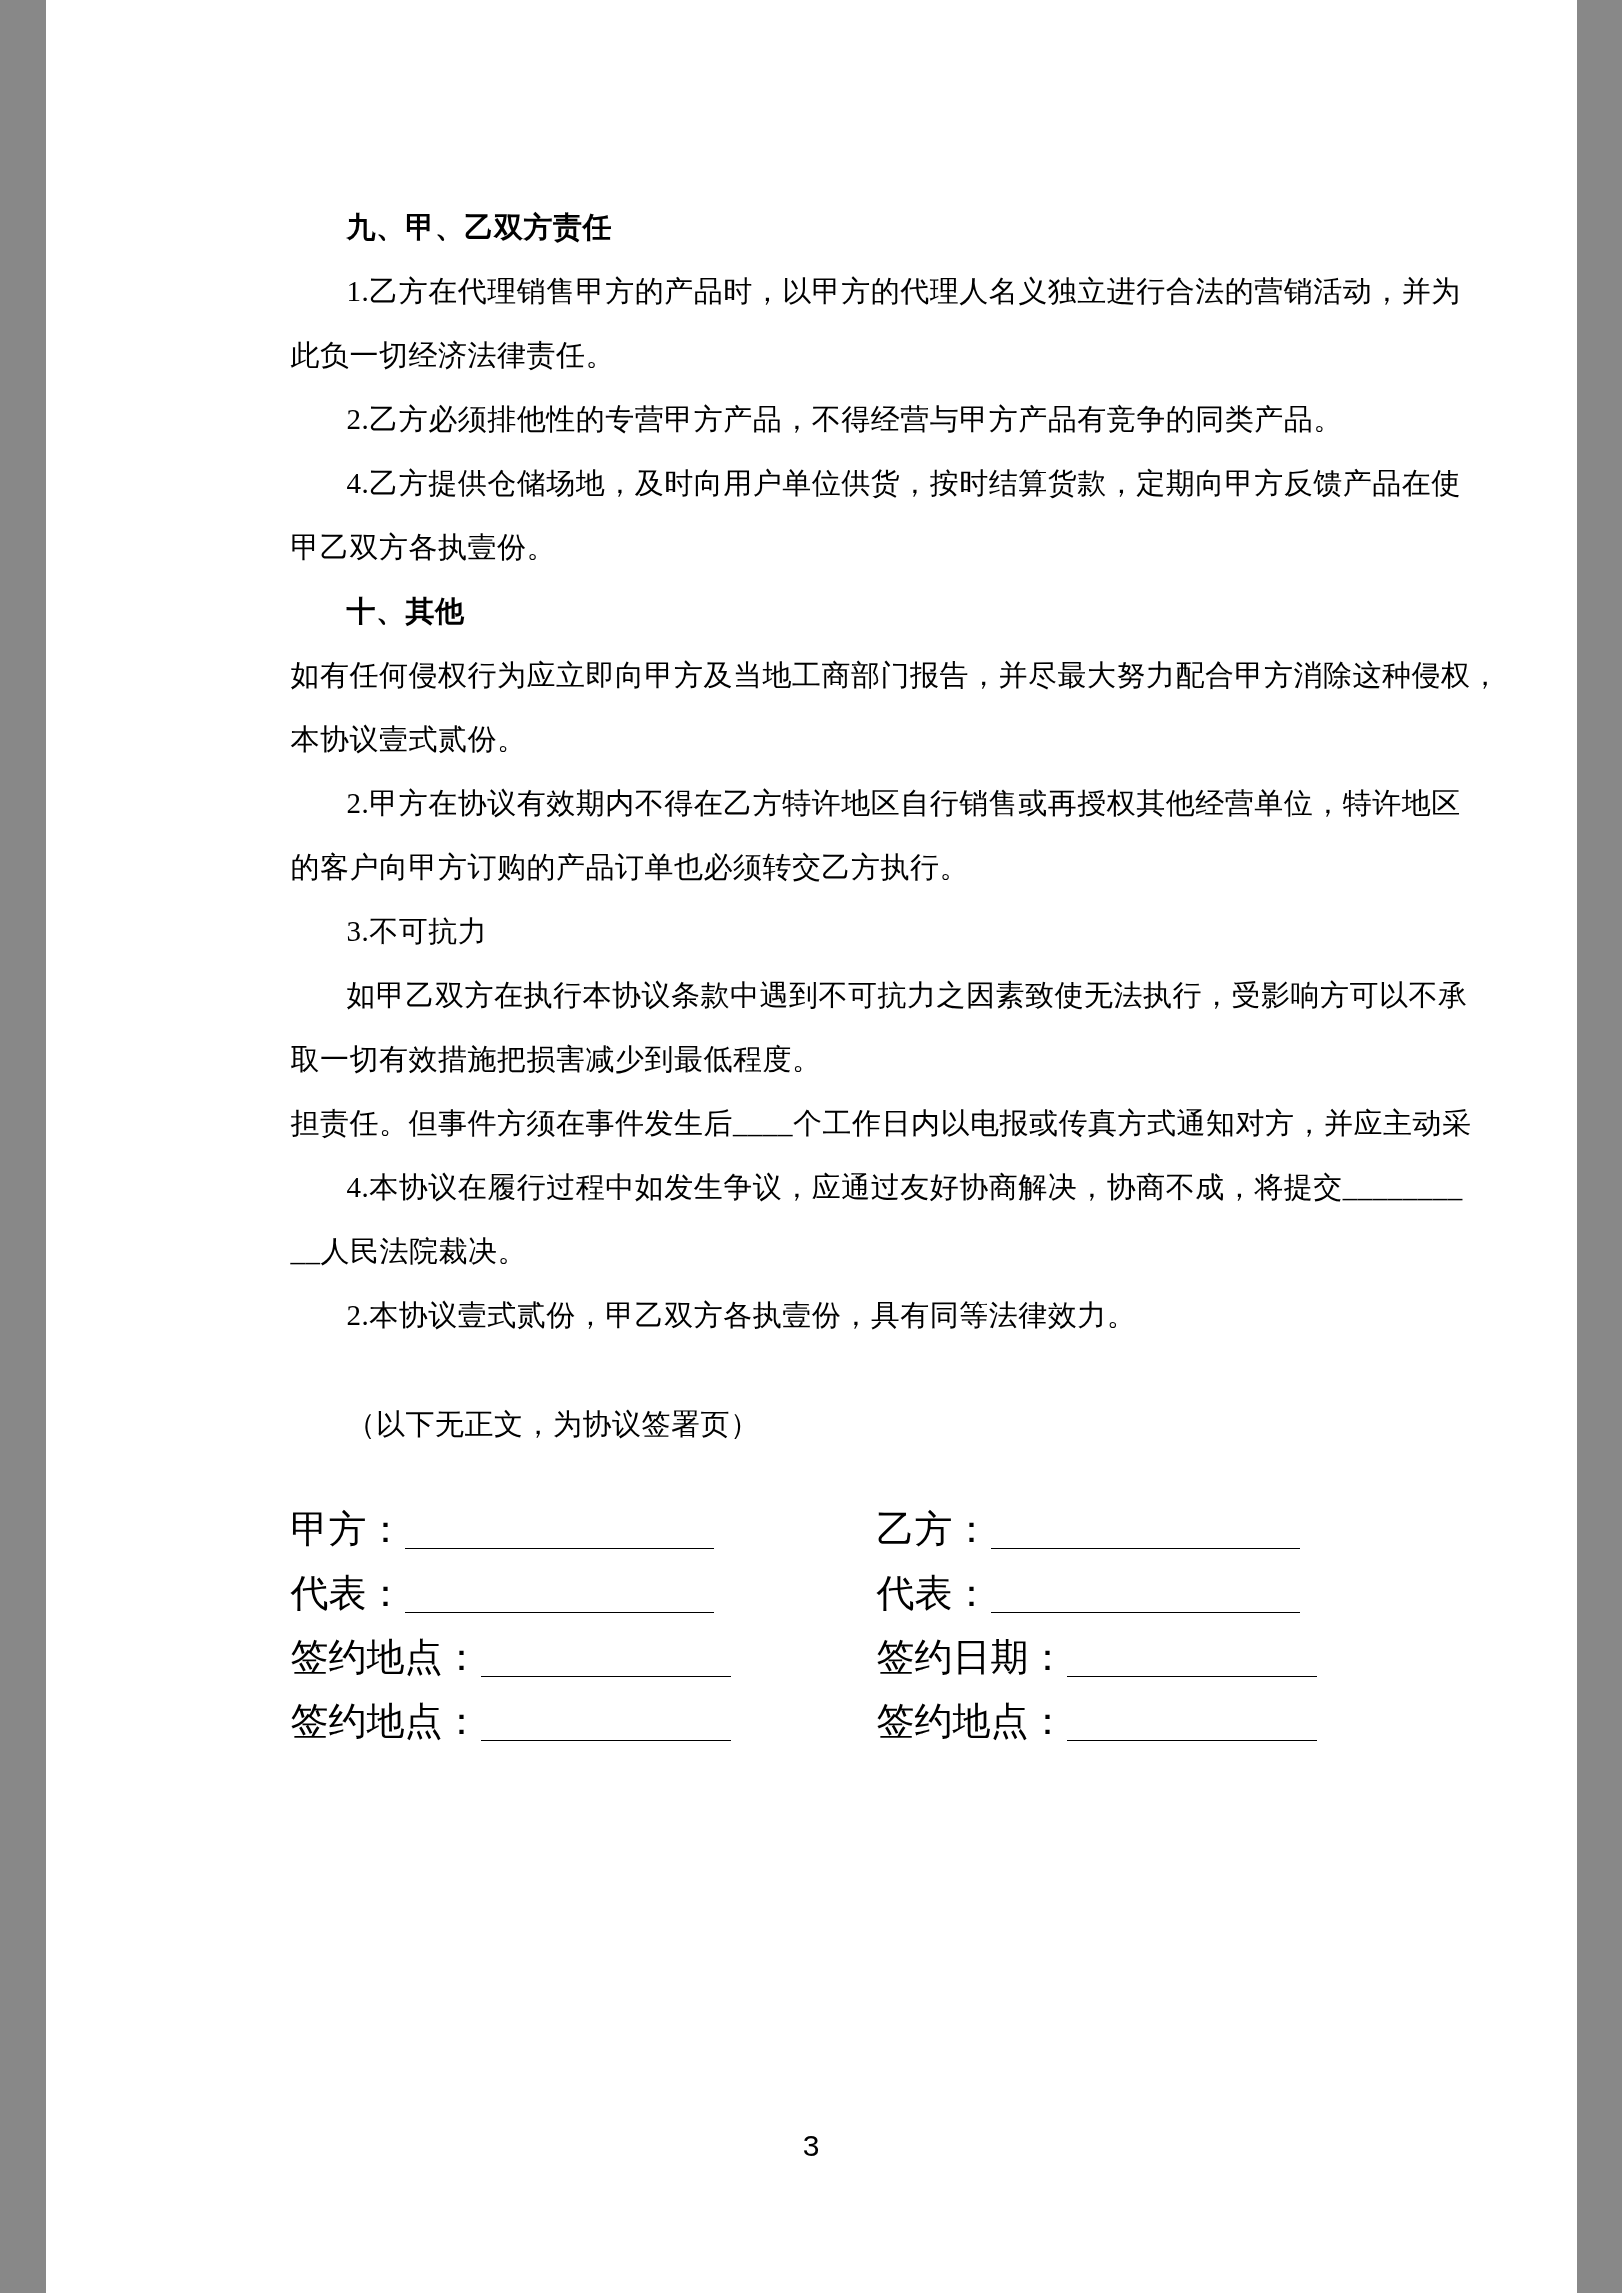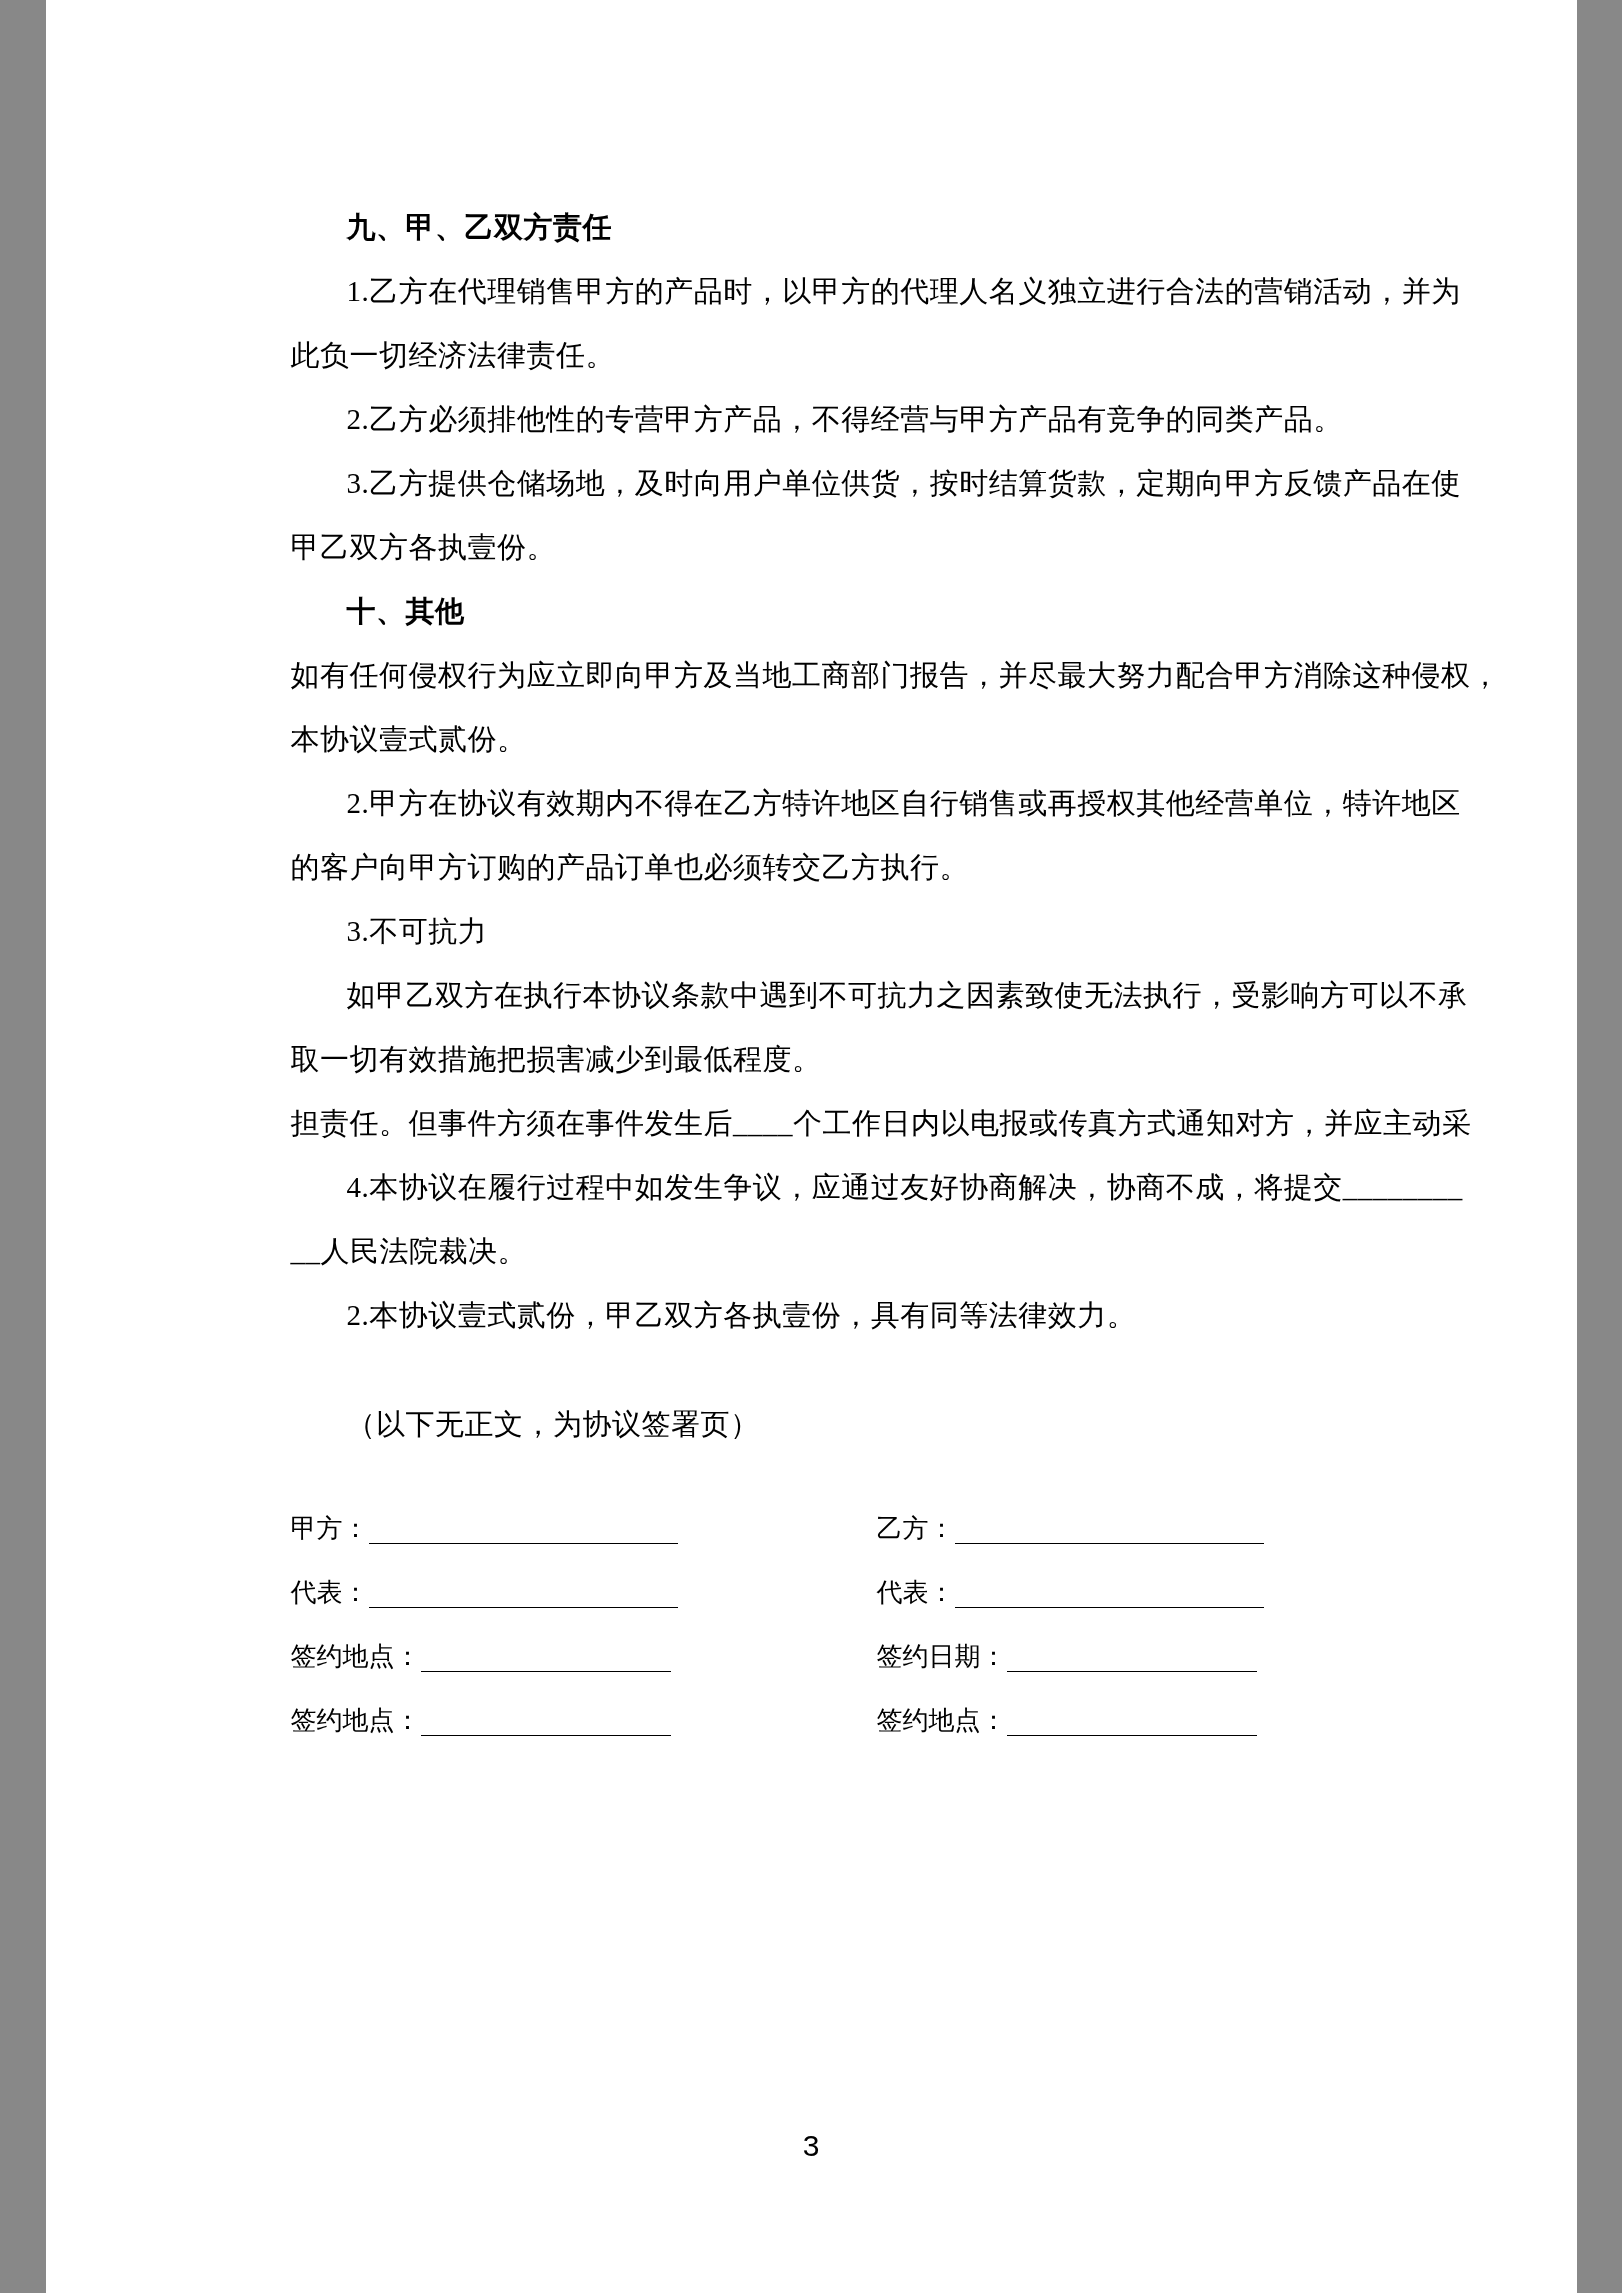--- a/index.html
+++ b/index.html
@@ -21,21 +21,21 @@
     height:64px;
     line-height:64px;
     font-size:29px;
     white-space:nowrap;
     letter-spacing:0.5px;
   }
   .indent{text-indent:56px;}
   .bold{font-weight:bold;}
   .note{margin-top:45px;}
   .sig-block{margin-top:41px;}
-  .sig-row{display:flex;height:64px;line-height:64px;font-size:26px;white-space:nowrap;}
+  .sig-row{display:flex;height:64px;line-height:64px;font-size:38px;white-space:nowrap;}
   .sig-left{width:586px;}
   .sig-right{flex:1;}
   .sigline{
     display:inline-block;
     border-bottom:1.8px solid #000;
     height:36px;
     vertical-align:-7.3px;
   }
   .w340{width:309px;}
   .w275{width:250px;}
@@ -52,21 +52,21 @@
 </head>
 <body>
 
 <div class="page">
   <div class="content">
 
     <div class="ln indent bold">九、甲、乙双方责任</div>
     <div class="ln indent">1.乙方在代理销售甲方的产品时，以甲方的代理人名义独立进行合法的营销活动，并为</div>
     <div class="ln">此负一切经济法律责任。</div>
     <div class="ln indent">2.乙方必须排他性的专营甲方产品，不得经营与甲方产品有竞争的同类产品。</div>
-    <div class="ln indent">3.乙方提供仓储场地，及时向用户单位供货，按时结算货款，定期向甲方反馈产品在使</div>
+    <div class="ln indent">4.乙方提供仓储场地，及时向用户单位供货，按时结算货款，定期向甲方反馈产品在使</div>
     <div class="ln">甲乙双方各执壹份。</div>
 
     <div class="ln indent bold">十、其他</div>
     <div class="ln">如有任何侵权行为应立即向甲方及当地工商部门报告，并尽最大努力配合甲方消除这种侵权，</div>
     <div class="ln">本协议壹式贰份。</div>
     <div class="ln indent">2.甲方在协议有效期内不得在乙方特许地区自行销售或再授权其他经营单位，特许地区</div>
     <div class="ln">的客户向甲方订购的产品订单也必须转交乙方执行。</div>
     <div class="ln indent">3.不可抗力</div>
     <div class="ln indent">如甲乙双方在执行本协议条款中遇到不可抗力之因素致使无法执行，受影响方可以不承</div>
     <div class="ln">取一切有效措施把损害减少到最低程度。</div>

